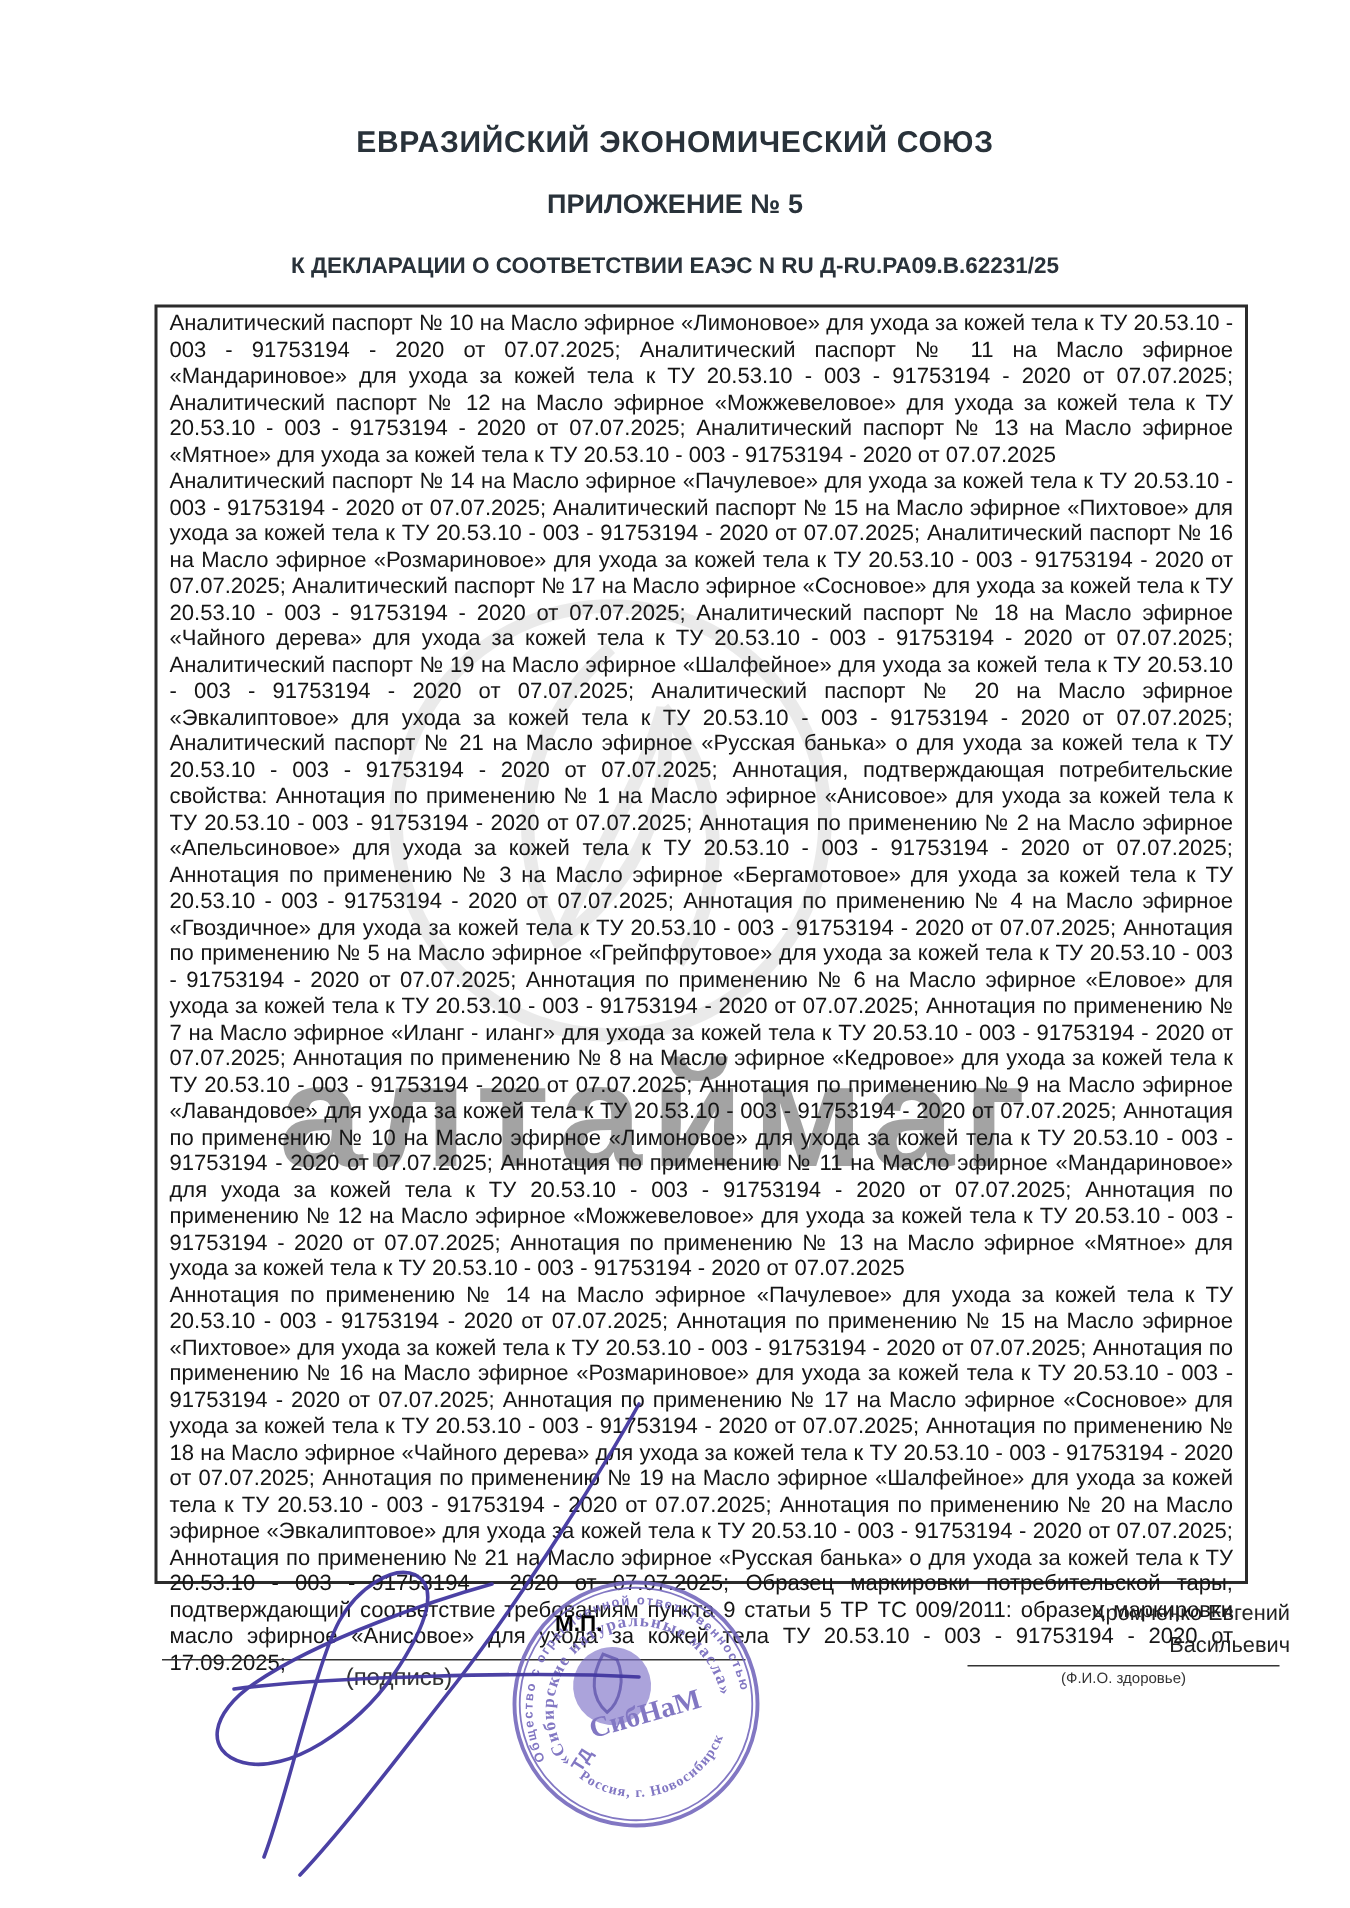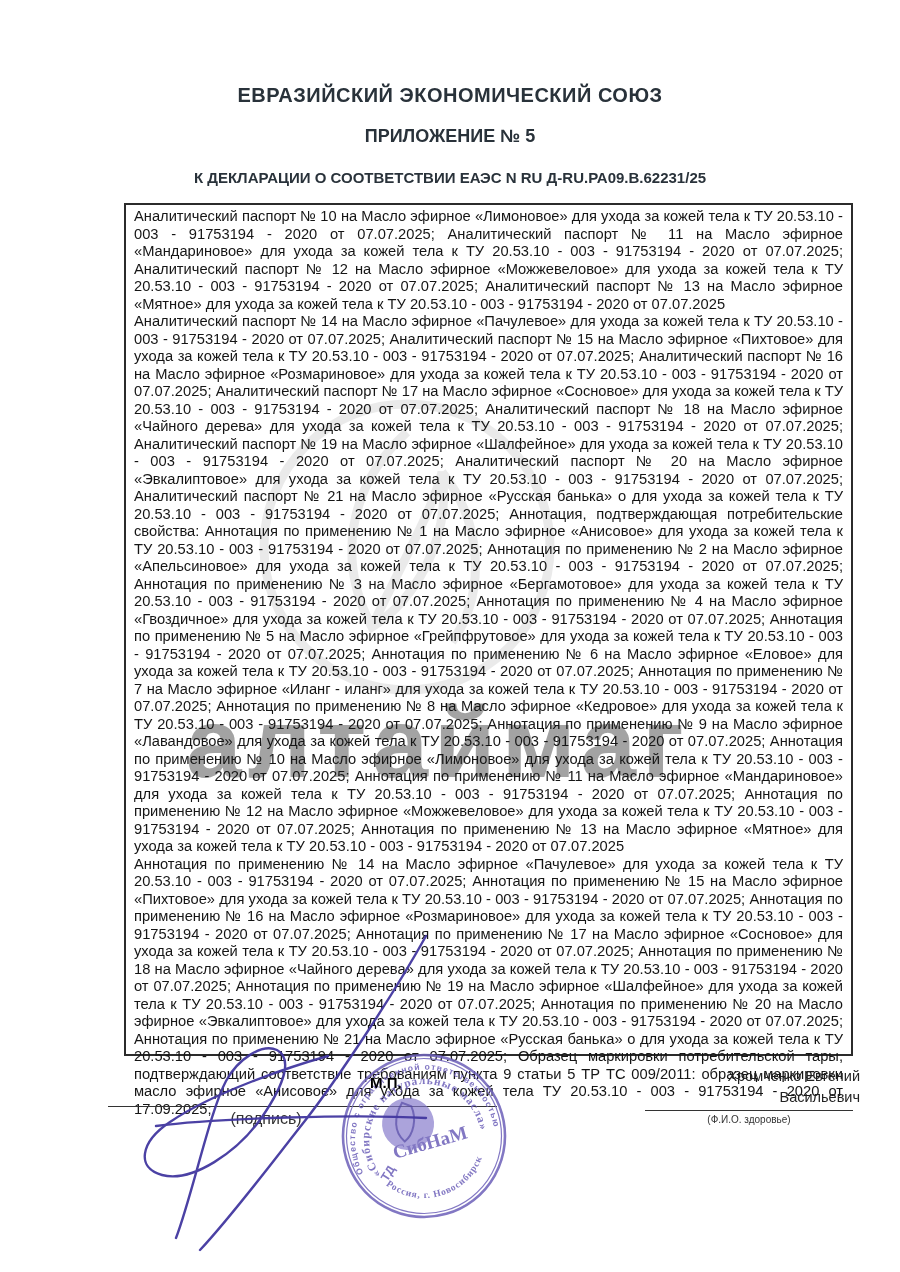--- a/index.html
+++ b/index.html
@@ -21,21 +21,21 @@
   }
   .wm-sub{
     position:absolute;left:322px;top:796px;z-index:1;
     font-size:29px;color:#a6a6a6;opacity:0.85;letter-spacing:7px;line-height:1;
   }
   
   .docbox{
     position:absolute;left:103px;top:203px;width:729px;height:853px;z-index:2;
     border:2px solid #2b2b2b;box-sizing:border-box;background:transparent;
     padding:3px 8px 4px 8px;
-    font-size:14.7px;line-height:17.5px;text-align:justify;color:#151515;margin-left:21px;
+    font-size:14.7px;line-height:17.5px;text-align:justify;color:#151515;
   }
   .docbox p{margin:0;}
   
   .sig-line{position:absolute;left:108px;top:1106px;width:389px;border-top:1.6px solid #333;z-index:2;}
   .sig-caption{position:absolute;left:196px;top:1110px;width:140px;text-align:center;font-size:16px;color:#333;z-index:2;}
   .mp-label{position:absolute;left:370px;top:1074px;font-size:15px;font-weight:bold;color:#000000;z-index:6;}
   .name-block{position:absolute;left:640px;top:1066px;width:220px;text-align:right;font-size:14.5px;line-height:21px;color:#222;z-index:2;}
   .name-line{position:absolute;left:645px;top:1110px;width:208px;border-top:1.6px solid #333;z-index:2;}
   .name-caption{position:absolute;left:645px;top:1114px;width:208px;text-align:center;font-size:10px;color:#333;z-index:2;}
   .stamp-wrap{position:absolute;left:336px;top:1048px;z-index:4;}

